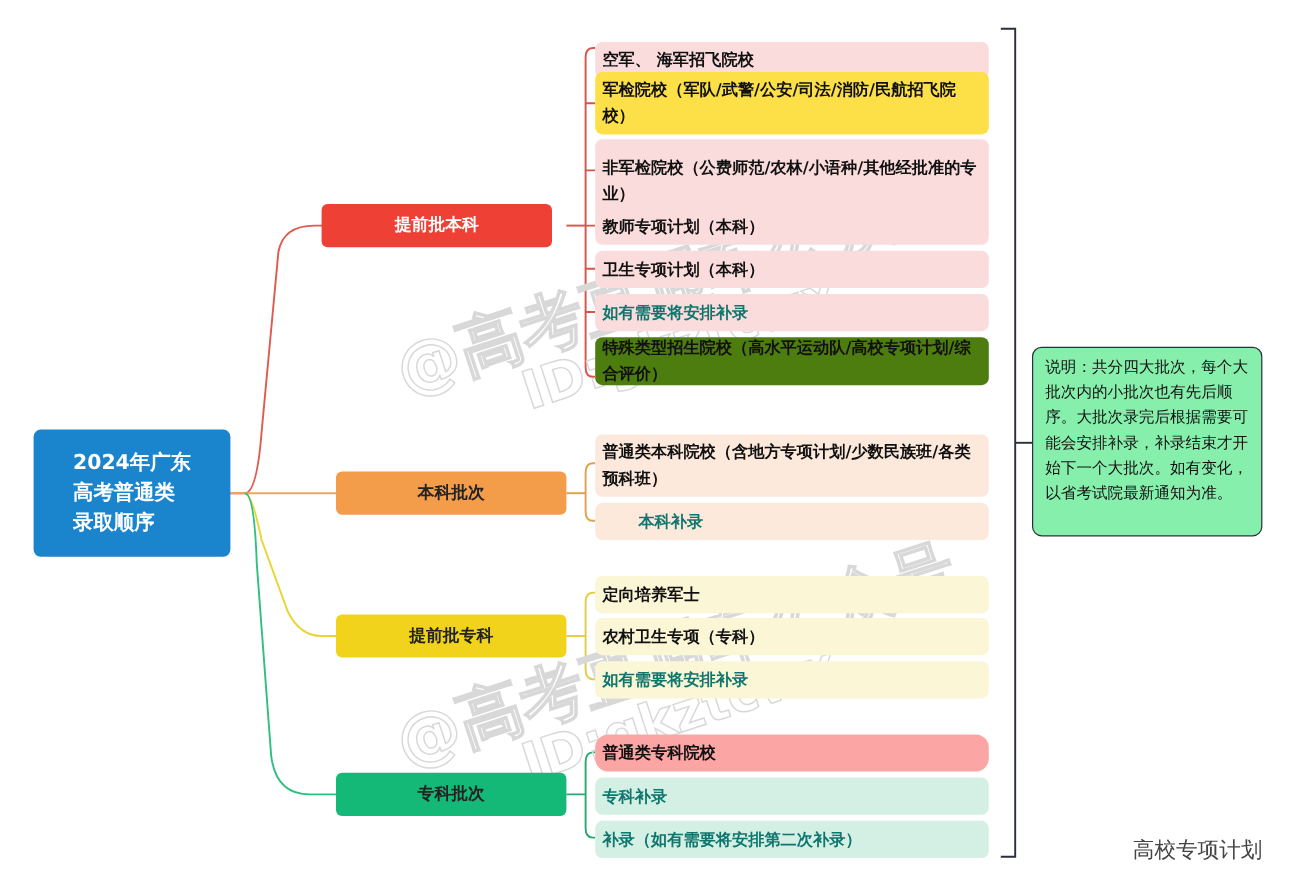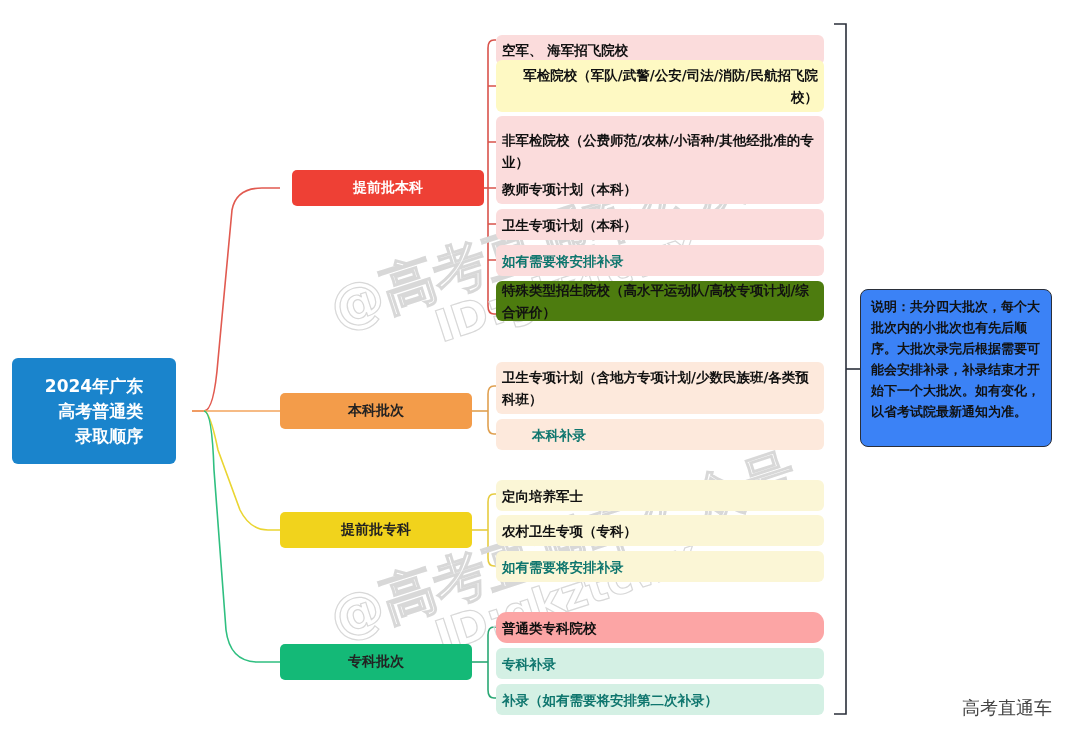--- a/index.html
+++ b/index.html
@@ -1,29 +1,29 @@
 <!DOCTYPE html>
 <html><head>
 <meta charset="utf-8">
 <style>
   html,body{margin:0;padding:0;}
   body{width:1080px;height:747px;background:#ffffff;position:relative;overflow:hidden;
        font-family:"DejaVu Sans","Liberation Sans",sans-serif;}
   .abs{position:absolute;}
-  .root{left:12px;top:358px;width:164px;height:106px;background:#1a84cc;border-radius:6px;
+  .root{left:28px;top:358px;width:164px;height:106px;background:#1a84cc;border-radius:6px;
         color:#fff;font-weight:bold;font-size:17px;line-height:25px;display:flex;align-items:center;
-        justify-content:center;text-align:right;white-space:pre-line;}
+        justify-content:center;text-align:left;white-space:pre-line;}
   .cat{width:192px;height:36px;border-radius:5px;display:flex;align-items:center;justify-content:center;
        font-weight:bold;font-size:14px;}
   .leaf{left:496px;width:328px;border-radius:6px;font-weight:bold;font-size:13.5px;line-height:22px;
         padding:4px 6px;box-sizing:border-box;display:flex;align-items:center;color:#111;}
   .leaf.orange{color:#0f766e;}
   .note{left:860px;top:289px;width:192px;height:158px;border:1.5px solid #2a2f3a;border-radius:8px;
-        box-sizing:border-box;padding:6px 10px;font-weight:bold;font-size:13px;line-height:21px;color:#111;
-        background:#3b82f6;}
+        box-sizing:border-box;padding:6px 10px;font-weight:normal;font-size:13px;line-height:21px;color:#111;
+        background:#86efac;}
   .footer{right:28px;top:696px;font-size:18px;color:#444;}
   .wm{font-size:54px;color:transparent;-webkit-text-stroke:1.2px #d8d8d8;font-weight:bold;
       transform:rotate(-18deg);white-space:nowrap;pointer-events:none;}
   svg.lines{position:absolute;left:0;top:0;}
 </style>
 </head>
 <body>
 
 <svg class="lines" width="1080" height="747">
 
@@ -51,39 +51,39 @@
 
 <div class="abs wm" style="left:320px;top:200px;">@高考直通车公众号</div>
 <div class="abs wm" style="left:430px;top:260px;font-size:44px;">ID:gkztcwx</div>
 <div class="abs wm" style="left:320px;top:510px;">@高考直通车公众号</div>
 <div class="abs wm" style="left:430px;top:570px;font-size:44px;">ID:gkztcwx</div>
 
 <div class="abs root">2024年广东
 高考普通类
 录取顺序</div>
 
-<div class="abs cat" style="left:292px;top:170px;background:#ee4035;color:#fff;">提前批本科</div>
+<div class="abs cat" style="left:268px;top:170px;background:#ee4035;color:#fff;">提前批本科</div>
 <div class="abs cat" style="left:280px;top:393px;background:#f39c4a;color:#222;">本科批次</div>
 <div class="abs cat" style="left:280px;top:512px;background:#f1d31c;color:#222;">提前批专科</div>
 <div class="abs cat" style="left:280px;top:644px;background:#14b977;color:#222;">专科批次</div>
 
 <div class="abs leaf" style="top:35px;height:30px;background:#fbdcdc;">空军、 海军招飞院校</div>
-<div class="abs leaf" style="top:60px;height:52px;background:#fef9c3;text-align:right;">军检院校（军队/武警/公安/司法/消防/民航招飞院校）</div>
+<div class="abs leaf" style="top:60px;height:52px;background:#fde047;">军检院校（军队/武警/公安/司法/消防/民航招飞院校）</div>
 <div class="abs leaf" style="top:116px;height:69px;background:#fbdcdc;">非军检院校（公费师范/农林/小语种/其他经批准的专业）</div>
 <div class="abs leaf" style="top:173px;height:31px;background:#fbdcdc;">教师专项计划（本科）</div>
 <div class="abs leaf" style="top:209px;height:31px;background:#fbdcdc;">卫生专项计划（本科）</div>
 <div class="abs leaf orange" style="top:245px;height:31px;background:#fbdcdc;">如有需要将安排补录</div>
 <div class="abs leaf" style="top:281px;height:40px;background:#4d7c0f;">特殊类型招生院校（高水平运动队/高校专项计划/综合评价）</div>
 
-<div class="abs leaf" style="top:362px;height:52px;background:#fde9dc;">卫生专项计划（含地方专项计划/少数民族班/各类预科班）</div>
+<div class="abs leaf" style="top:362px;height:52px;background:#fde9dc;">普通类本科院校（含地方专项计划/少数民族班/各类预科班）</div>
 <div class="abs leaf orange" style="top:419px;height:31px;background:#fde9dc;padding-left:36px;">本科补录</div>
 
 <div class="abs leaf" style="top:480px;height:31px;background:#fbf6d6;">定向培养军士</div>
 <div class="abs leaf" style="top:515px;height:31px;background:#fbf6d6;">农村卫生专项（专科）</div>
 <div class="abs leaf orange" style="top:551px;height:31px;background:#fbf6d6;">如有需要将安排补录</div>
 
 <div class="abs leaf" style="top:612px;height:31px;background:#fca5a5;border-radius:11px;">普通类专科院校</div>
 <div class="abs leaf orange" style="top:648px;height:31px;background:#d4f0e4;">专科补录</div>
 <div class="abs leaf orange" style="top:684px;height:31px;background:#d4f0e4;">补录（如有需要将安排第二次补录）</div>
 
 <div class="abs note">说明：共分四大批次，每个大批次内的小批次也有先后顺序。大批次录完后根据需要可能会安排补录，补录结束才开始下一个大批次。如有变化，以省考试院最新通知为准。</div>
 
-<div class="abs footer">高考直通车</div>
+<div class="abs footer">高校专项计划</div>
 
 </body></html>

